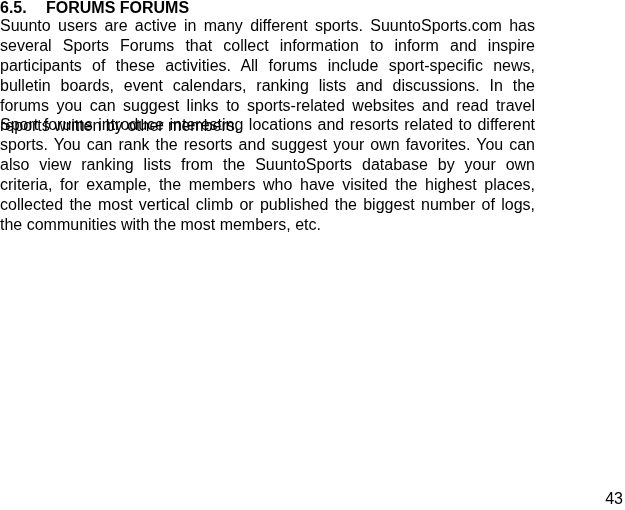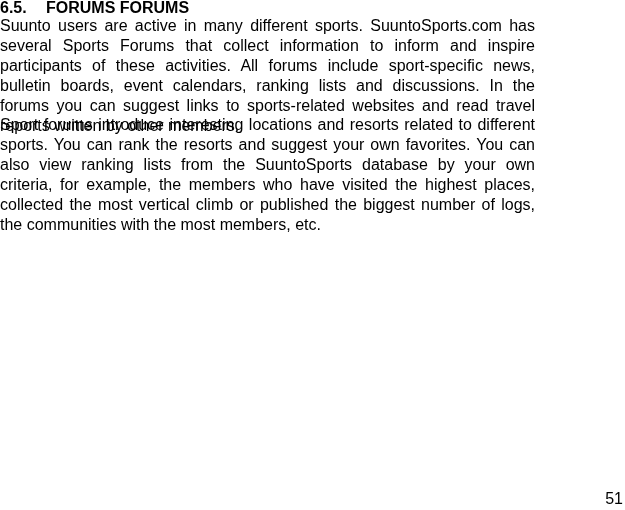--- a/index.html
+++ b/index.html
@@ -57,14 +57,14 @@
 </head>
 <body>
 
 <div class="page">
   <h2 class="heading"><span class="num">6.5.</span><span>FORUMS FORUMS</span></h2>
 
   <p class="para p1">Suunto users are active in many different sports. SuuntoSports.com has several Sports Forums that collect information to inform and inspire participants of these activities. All forums include sport-specific news, bulletin boards, event calendars, ranking lists and discussions. In the forums you can suggest links to sports-related websites and read travel reports written by other members.</p>
 
   <p class="para p2">Sport forums introduce interesting locations and resorts related to different sports. You can rank the resorts and suggest your own favorites. You can also view ranking lists from the SuuntoSports database by your own criteria, for example, the members who have visited the highest places, collected the most vertical climb or published the biggest number of logs, the communities with the most members, etc.</p>
 
-  <div class="page-number">51</div>
+  <div class="page-number">43</div>
 </div>
 
 </body></html>

